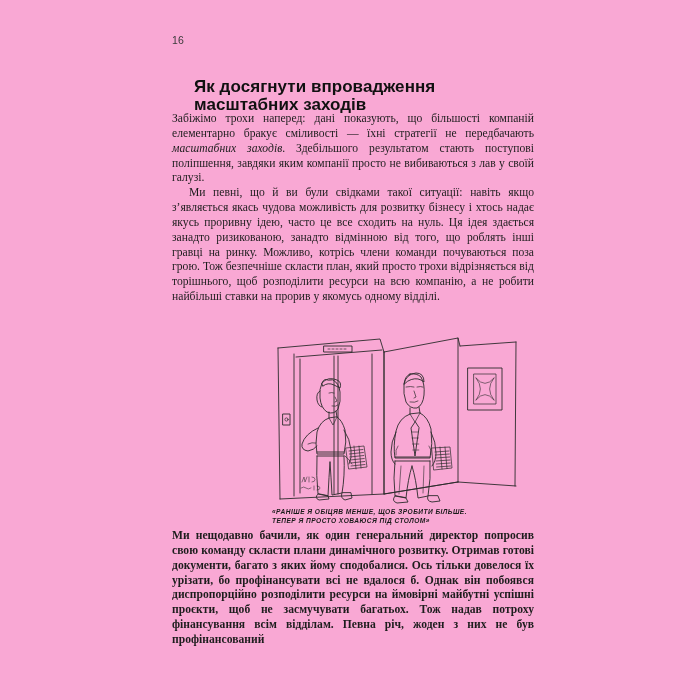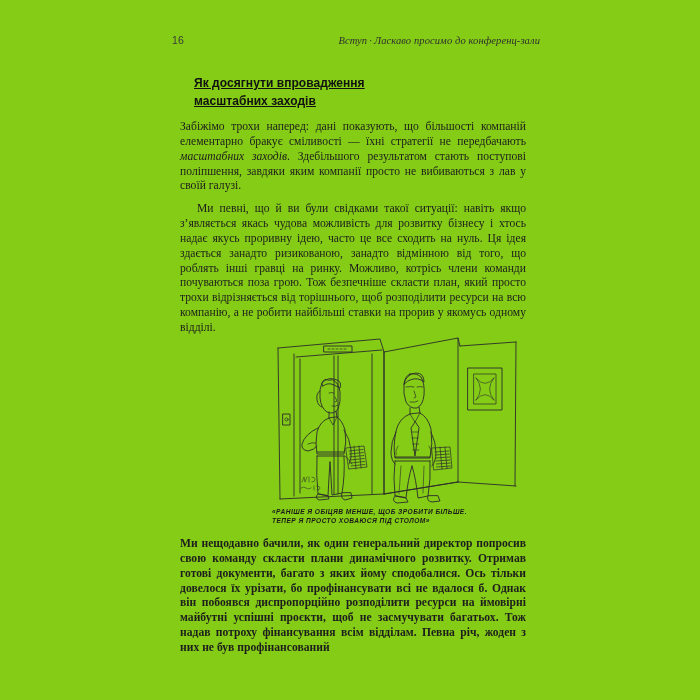--- a/index.html
+++ b/index.html
@@ -13,21 +13,21 @@
     overflow: hidden;
     font-family: "Liberation Serif", "DejaVu Serif", serif;
     color: #1a1a1a;
     -webkit-font-smoothing: antialiased;
   }
 
   .page {
     position: relative;
     width: 700px;
     height: 700px;
-    background: #84cc16;
+    background: #f9a8d4;
     box-sizing: border-box;
   }
 
   
   .running-head {
     position: absolute;
     top: 34px;
     left: 172px;
     right: 160px;
     height: 18px;
@@ -55,43 +55,42 @@
   }
 
   
   .section-title {
     position: absolute;
     top: 64px;
     left: 194px;
     width: 330px;
     font-family: "Liberation Sans", "DejaVu Sans", sans-serif;
     font-weight: 700;
-    font-size: 12px;
+    font-size: 17px;
     line-height: 18px;
     color: #111111;
     letter-spacing: 0.05px;
-    text-decoration: underline;
   }
   .section-title .ln {
     display: block;
   }
 
   
   .col {
     position: absolute;
     left: 172px;
     width: 362px;
     font-size: 11.6px;
     line-height: 14.85px;
     text-align: justify;
     color: #1d1d1d;
     letter-spacing: 0.02px;
   }
   .col p {
-    margin: 8px;
+    margin: 0;
   }
   .col p + p {
     text-indent: 17px;
   }
   .col .it {
     font-style: italic;
   }
 
   #body-top { top: 112px; }
   #body-bottom { top: 529px; font-weight: bold; }
@@ -125,23 +124,20 @@
   }
   .caption .ln { display: block; }
 </style>
 </head>
 <body>
 
 <div class="page">
 
   <div class="running-head">
     <span class="folio">16</span>
-    <span class="head-title">
-      <span>Вступ</span><span class="head-sep">·</span><span>Ласкаво просимо до конференц-зали</span>
-    </span>
   </div>
 
   <h2 class="section-title">
     <span class="ln">Як досягнути впровадження</span>
     <span class="ln">масштабних заходів</span>
   </h2>
 
   <div class="col" id="body-top">
     <p><span>Забіжімо трохи наперед: дані показують, що більшості компаній елементарно бракує сміливості — їхні стратегії не передбачають </span><span class="it">масштабних заходів</span><span>. Здебільшого результатом стають поступові поліпшення, завдяки яким компанії просто не вибиваються з лав у своїй галузі.</span></p>
     <p>Ми певні, що й ви були свідками такої ситуації: навіть якщо з’являється якась чудова можливість для розвитку бізнесу і хтось надає якусь проривну ідею, часто це все сходить на нуль. Ця ідея здається занадто ризикованою, занадто відмінною від того, що роблять інші гравці на ринку. Можливо, котрісь члени команди почуваються поза грою. Тож безпечніше скласти план, який просто трохи відрізняється від торішнього, щоб розподілити ресурси на всю компанію, а не робити найбільші ставки на прорив у якомусь одному відділі.</p>

